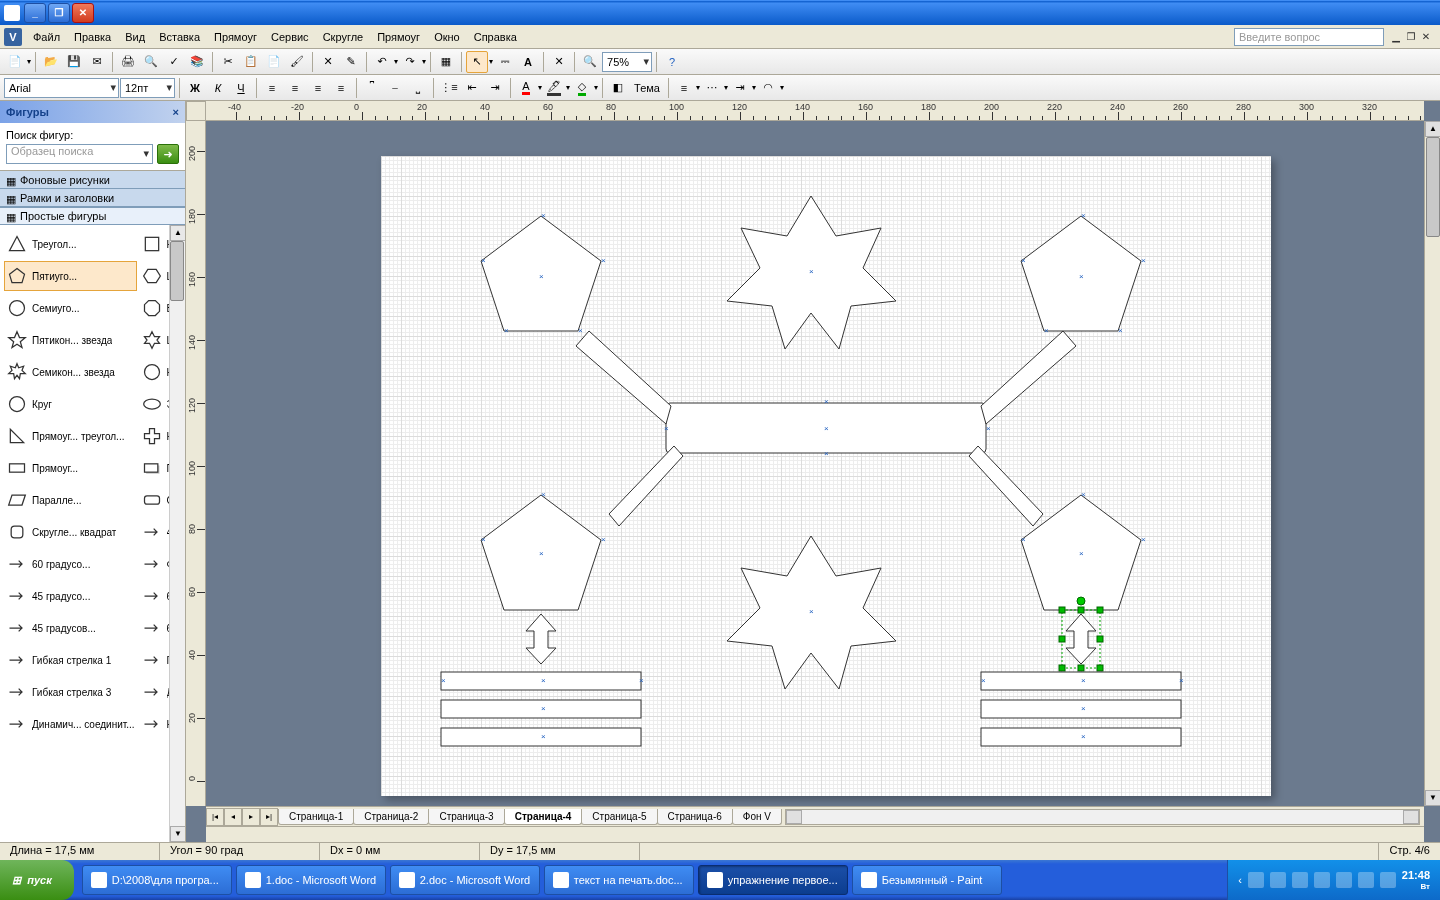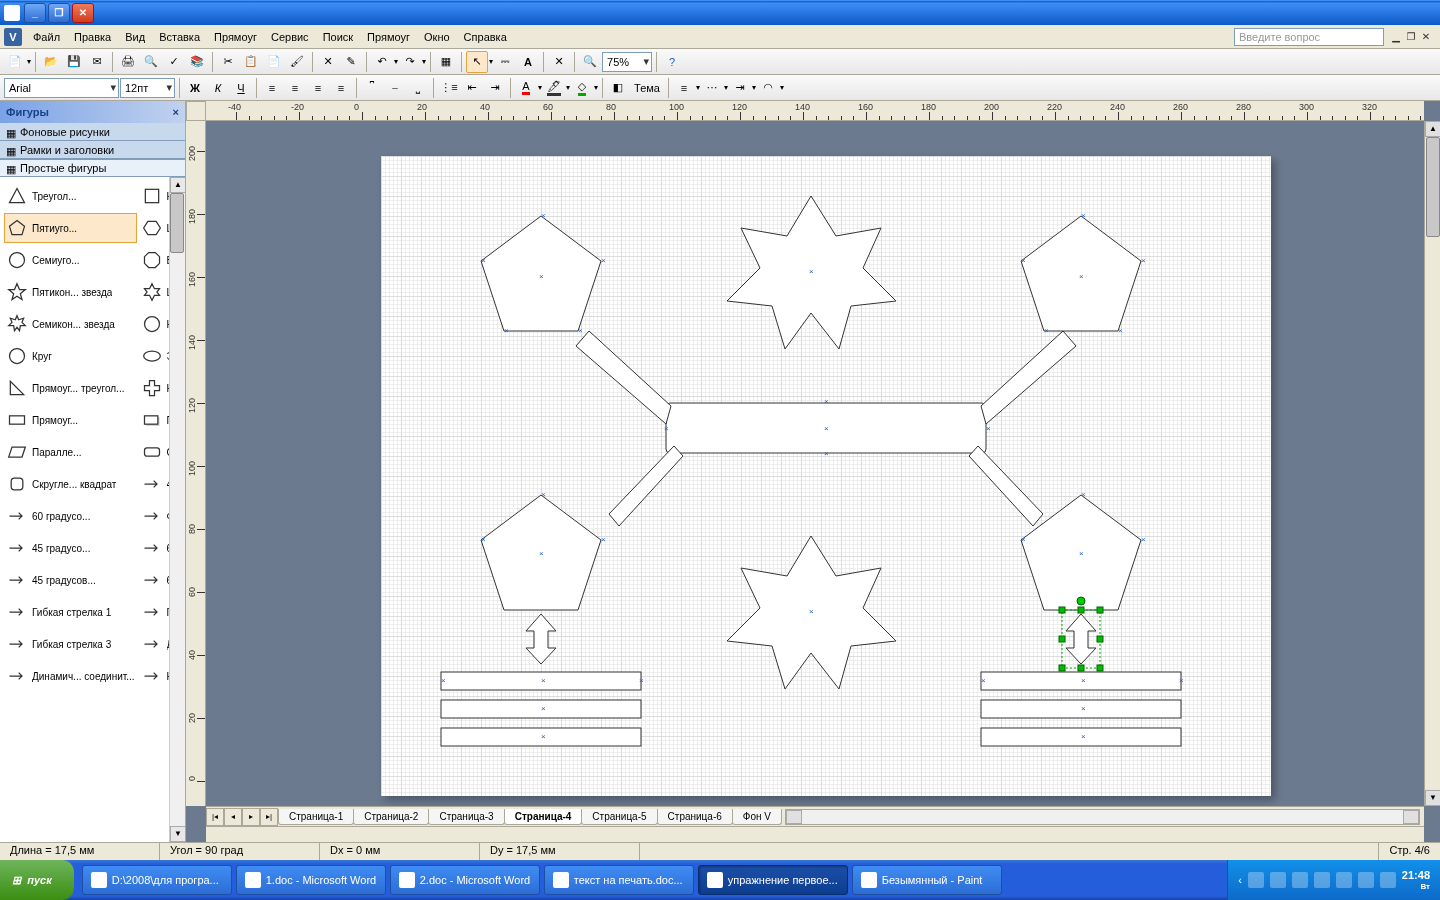--- a/index.html
+++ b/index.html
@@ -112,21 +112,21 @@
 </div>
 
 <div class="menu-bar">
   <div class="app-icon">V</div>
   <span class="menu-item">Файл</span>
   <span class="menu-item">Правка</span>
   <span class="menu-item">Вид</span>
   <span class="menu-item">Вставка</span>
   <span class="menu-item">Прямоуг</span>
   <span class="menu-item">Сервис</span>
-  <span class="menu-item">Поиск</span>
+  <span class="menu-item">Скругле</span>
   <span class="menu-item">Прямоуг</span>
   <span class="menu-item">Окно</span>
   <span class="menu-item">Справка</span>
   <div class="help-box">
       <span>Введите вопрос</span>
     </div>
   <div class="mini-win-btns">
     <span>▁</span>
     <span>❐</span>
     <span>✕</span>
@@ -232,20 +232,27 @@
   <div class="tb-btn">⇥</div>
     <span style="font-size:8px">▾</span>
   <div class="tb-btn">◠</div>
     <span style="font-size:8px">▾</span>
 </div>
 
 <div class="shapes-panel">
   <div class="panel-header">
     <span>Фигуры</span>
     <span class="x">×</span>
+  </div>
+  <div class="search-section">
+    <span class="search-label">Поиск фигур:</span>
+    <div class="search-row">
+      <div class="search-input"><span>Образец поиска</span></div>
+      <div class="search-btn">➜</div>
+    </div>
   </div>
   <div id="stencils">
       <div class="stencil-bar">
         <span class="stencil-icon">▦</span>
         <span>Фоновые рисунки</span>
       </div>
       <div class="stencil-bar">
         <span class="stencil-icon">▦</span>
         <span>Рамки и заголовки</span>
       </div>

